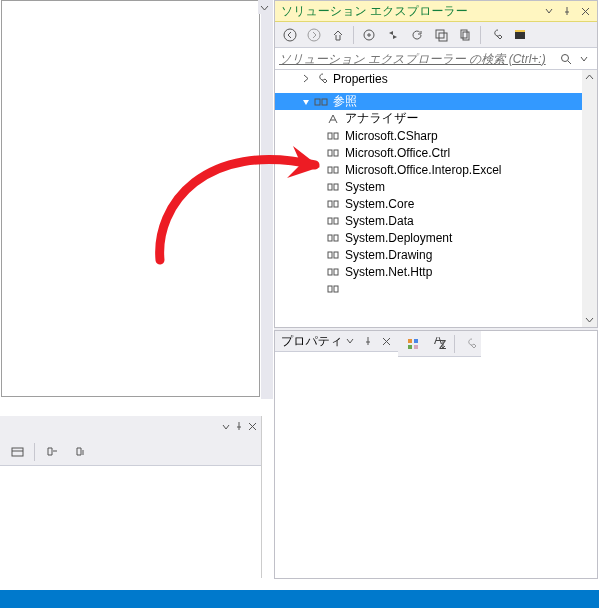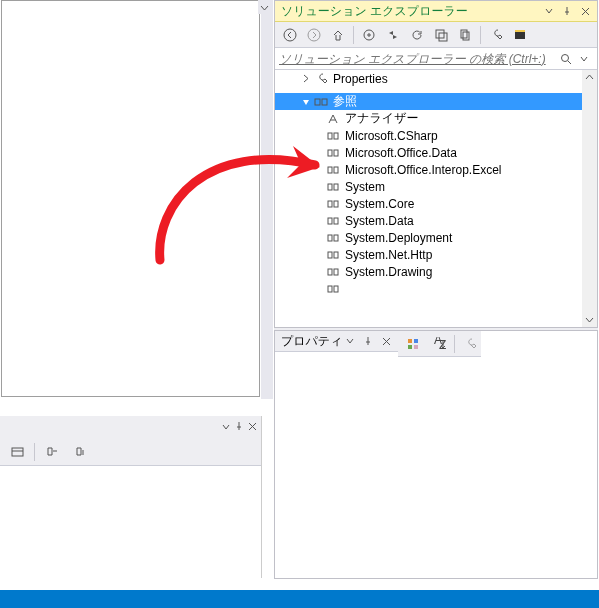--- a/index.html
+++ b/index.html
@@ -315,21 +315,21 @@
               <span class="label">Microsoft.CSharp</span>
             </div>
             <div class="tree-row">
               <span class="indent2"></span>
               <span class="icon">
                 <svg width="12" height="12">
                   <rect x="1" y="3" width="4" height="6" class="ico-line"></rect>
                   <rect x="7" y="3" width="4" height="6" class="ico-line"></rect>
                 </svg>
               </span>
-              <span class="label">Microsoft.Office.Data</span>
+              <span class="label">Microsoft.Office.Ctrl</span>
             </div>
             <div class="tree-row">
               <span class="indent2"></span>
               <span class="icon">
                 <svg width="12" height="12">
                   <rect x="1" y="3" width="4" height="6" class="ico-line"></rect>
                   <rect x="7" y="3" width="4" height="6" class="ico-line"></rect>
                 </svg>
               </span>
               <span class="label">Microsoft.Office.Interop.Excel</span>
@@ -375,31 +375,31 @@
               <span class="label">System.Deployment</span>
             </div>
             <div class="tree-row">
               <span class="indent2"></span>
               <span class="icon">
                 <svg width="12" height="12">
                   <rect x="1" y="3" width="4" height="6" class="ico-line"></rect>
                   <rect x="7" y="3" width="4" height="6" class="ico-line"></rect>
                 </svg>
               </span>
+              <span class="label">System.Drawing</span>
+            </div>
+            <div class="tree-row">
+              <span class="indent2"></span>
+              <span class="icon">
+                <svg width="12" height="12">
+                  <rect x="1" y="3" width="4" height="6" class="ico-line"></rect>
+                  <rect x="7" y="3" width="4" height="6" class="ico-line"></rect>
+                </svg>
+              </span>
               <span class="label">System.Net.Http</span>
-            </div>
-            <div class="tree-row">
-              <span class="indent2"></span>
-              <span class="icon">
-                <svg width="12" height="12">
-                  <rect x="1" y="3" width="4" height="6" class="ico-line"></rect>
-                  <rect x="7" y="3" width="4" height="6" class="ico-line"></rect>
-                </svg>
-              </span>
-              <span class="label">System.Drawing</span>
             </div>
             <div class="tree-row">
               <span class="indent2"></span>
               <span class="icon">
                 <svg width="12" height="12">
                   <rect x="1" y="3" width="4" height="6" class="ico-line"></rect>
                   <rect x="7" y="3" width="4" height="6" class="ico-line"></rect>
                 </svg>
               </span>
             </div>

